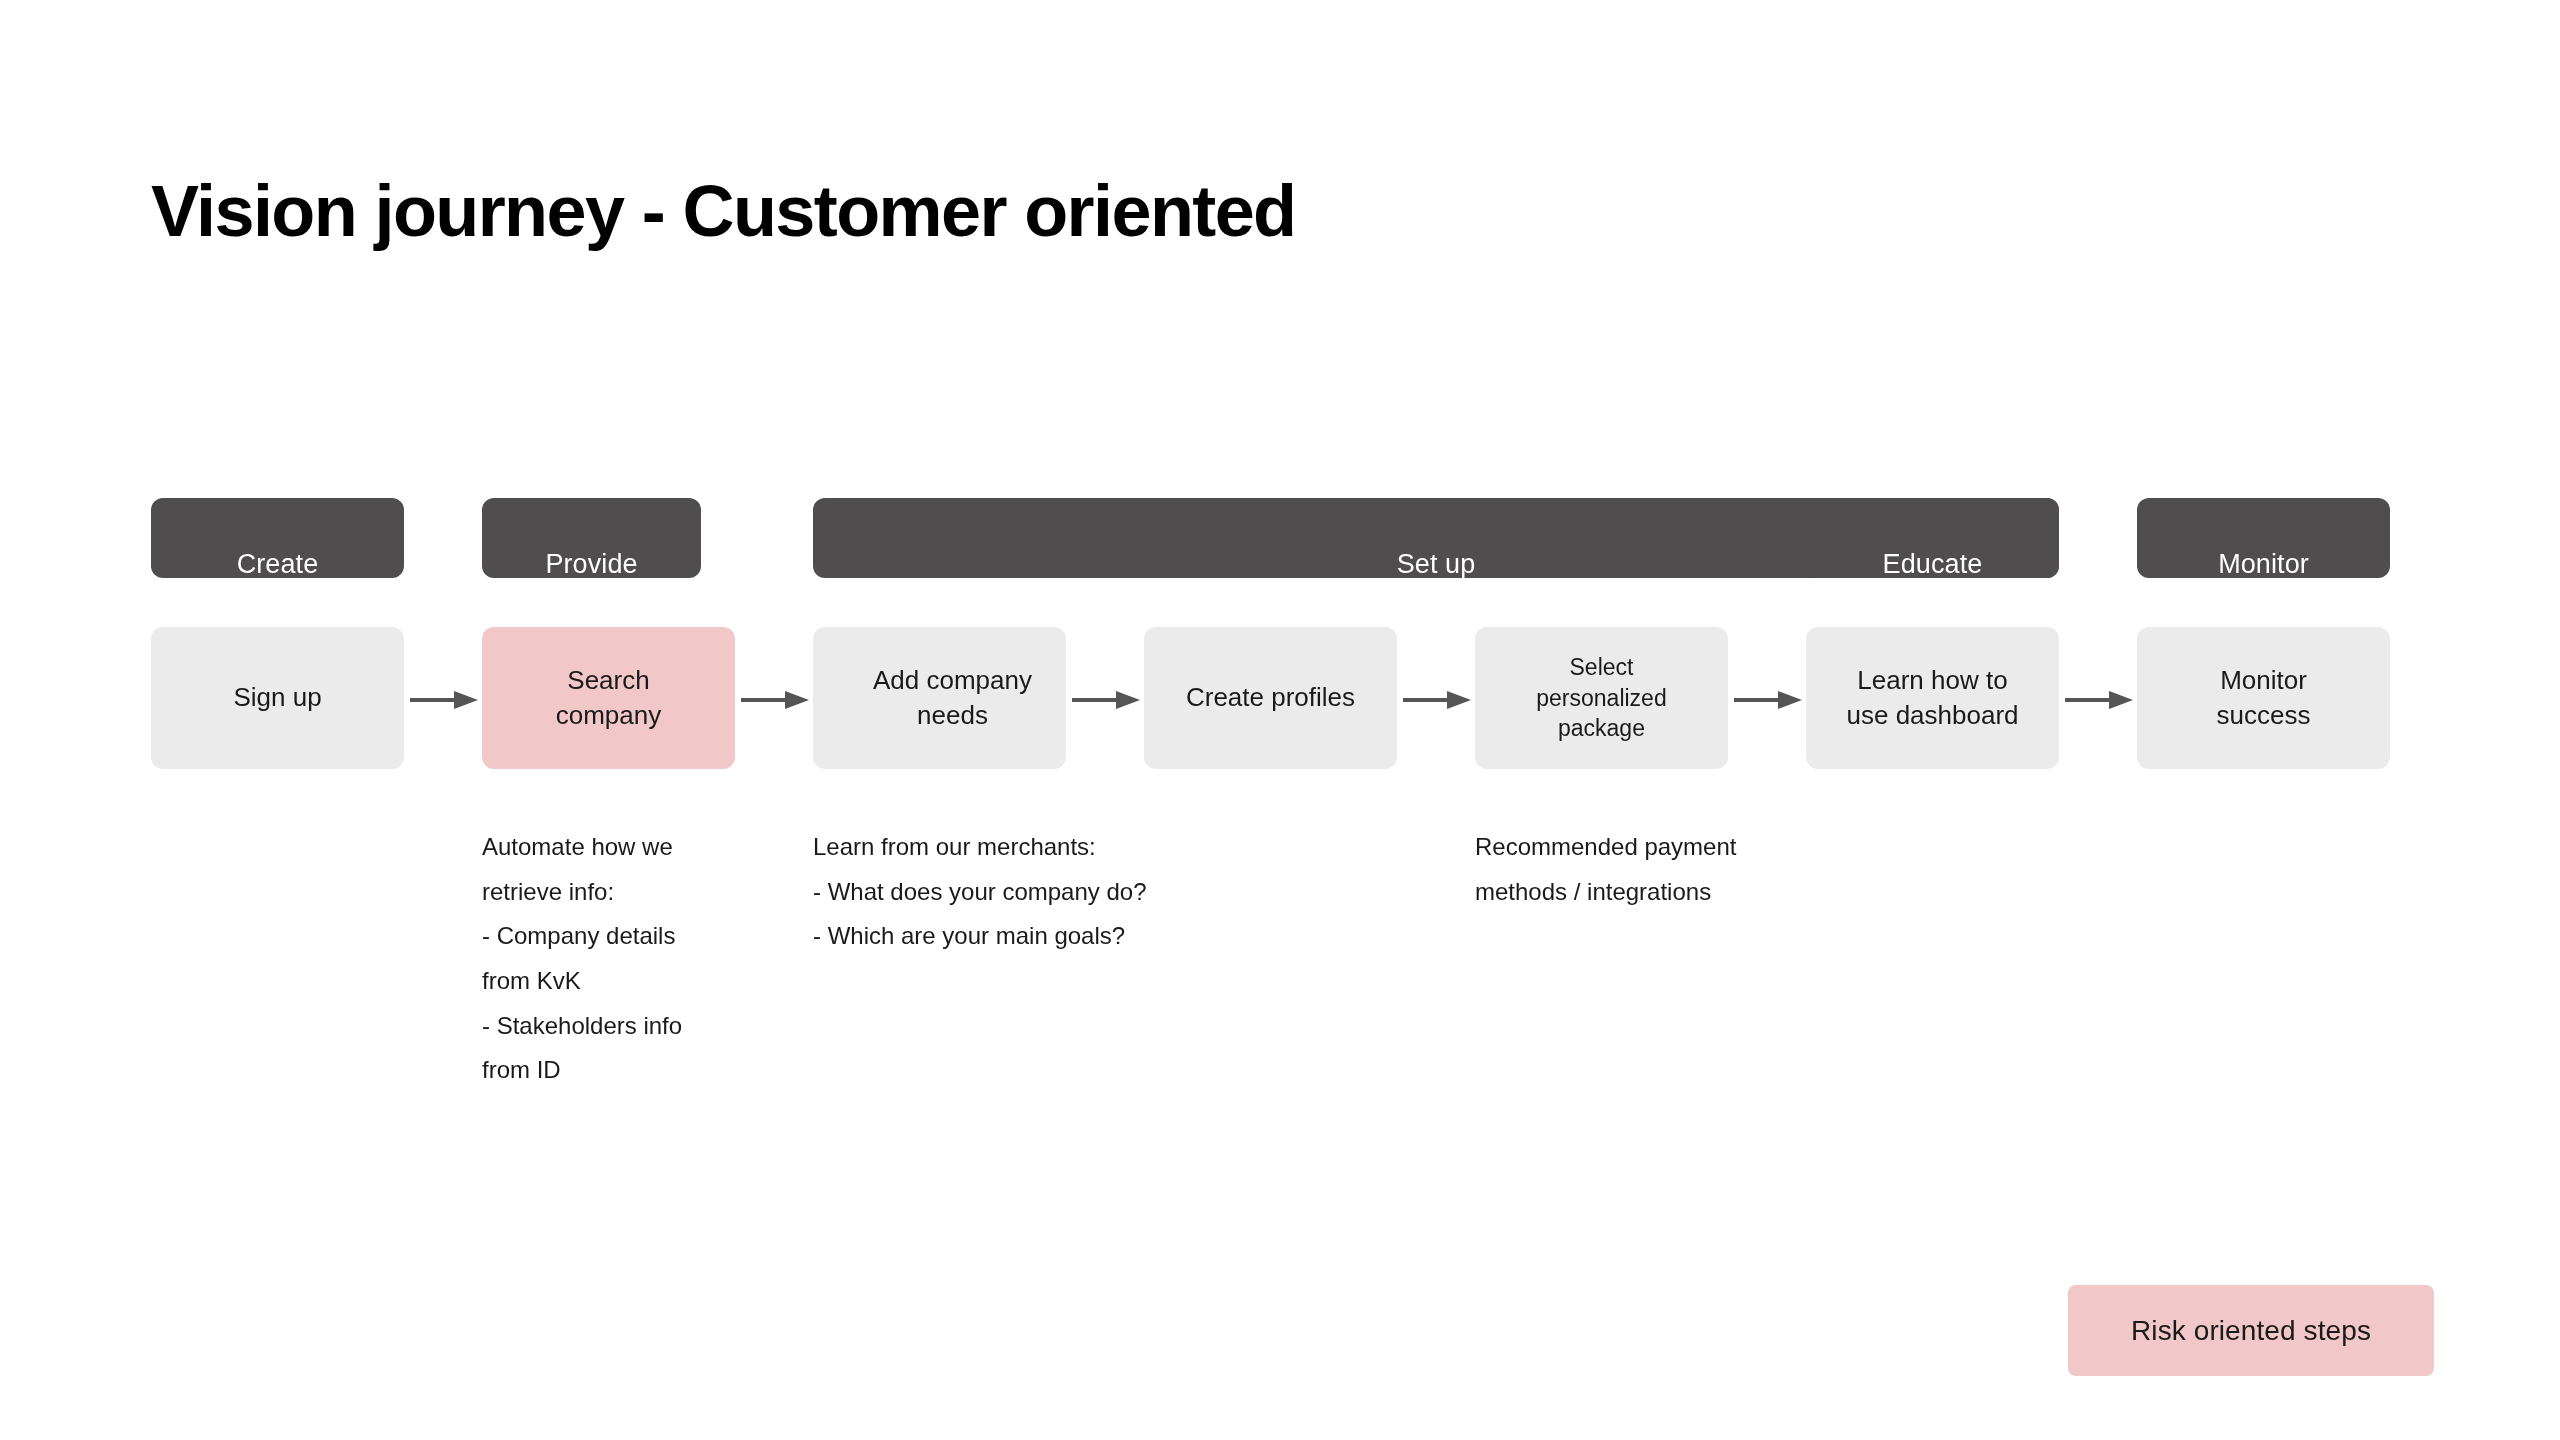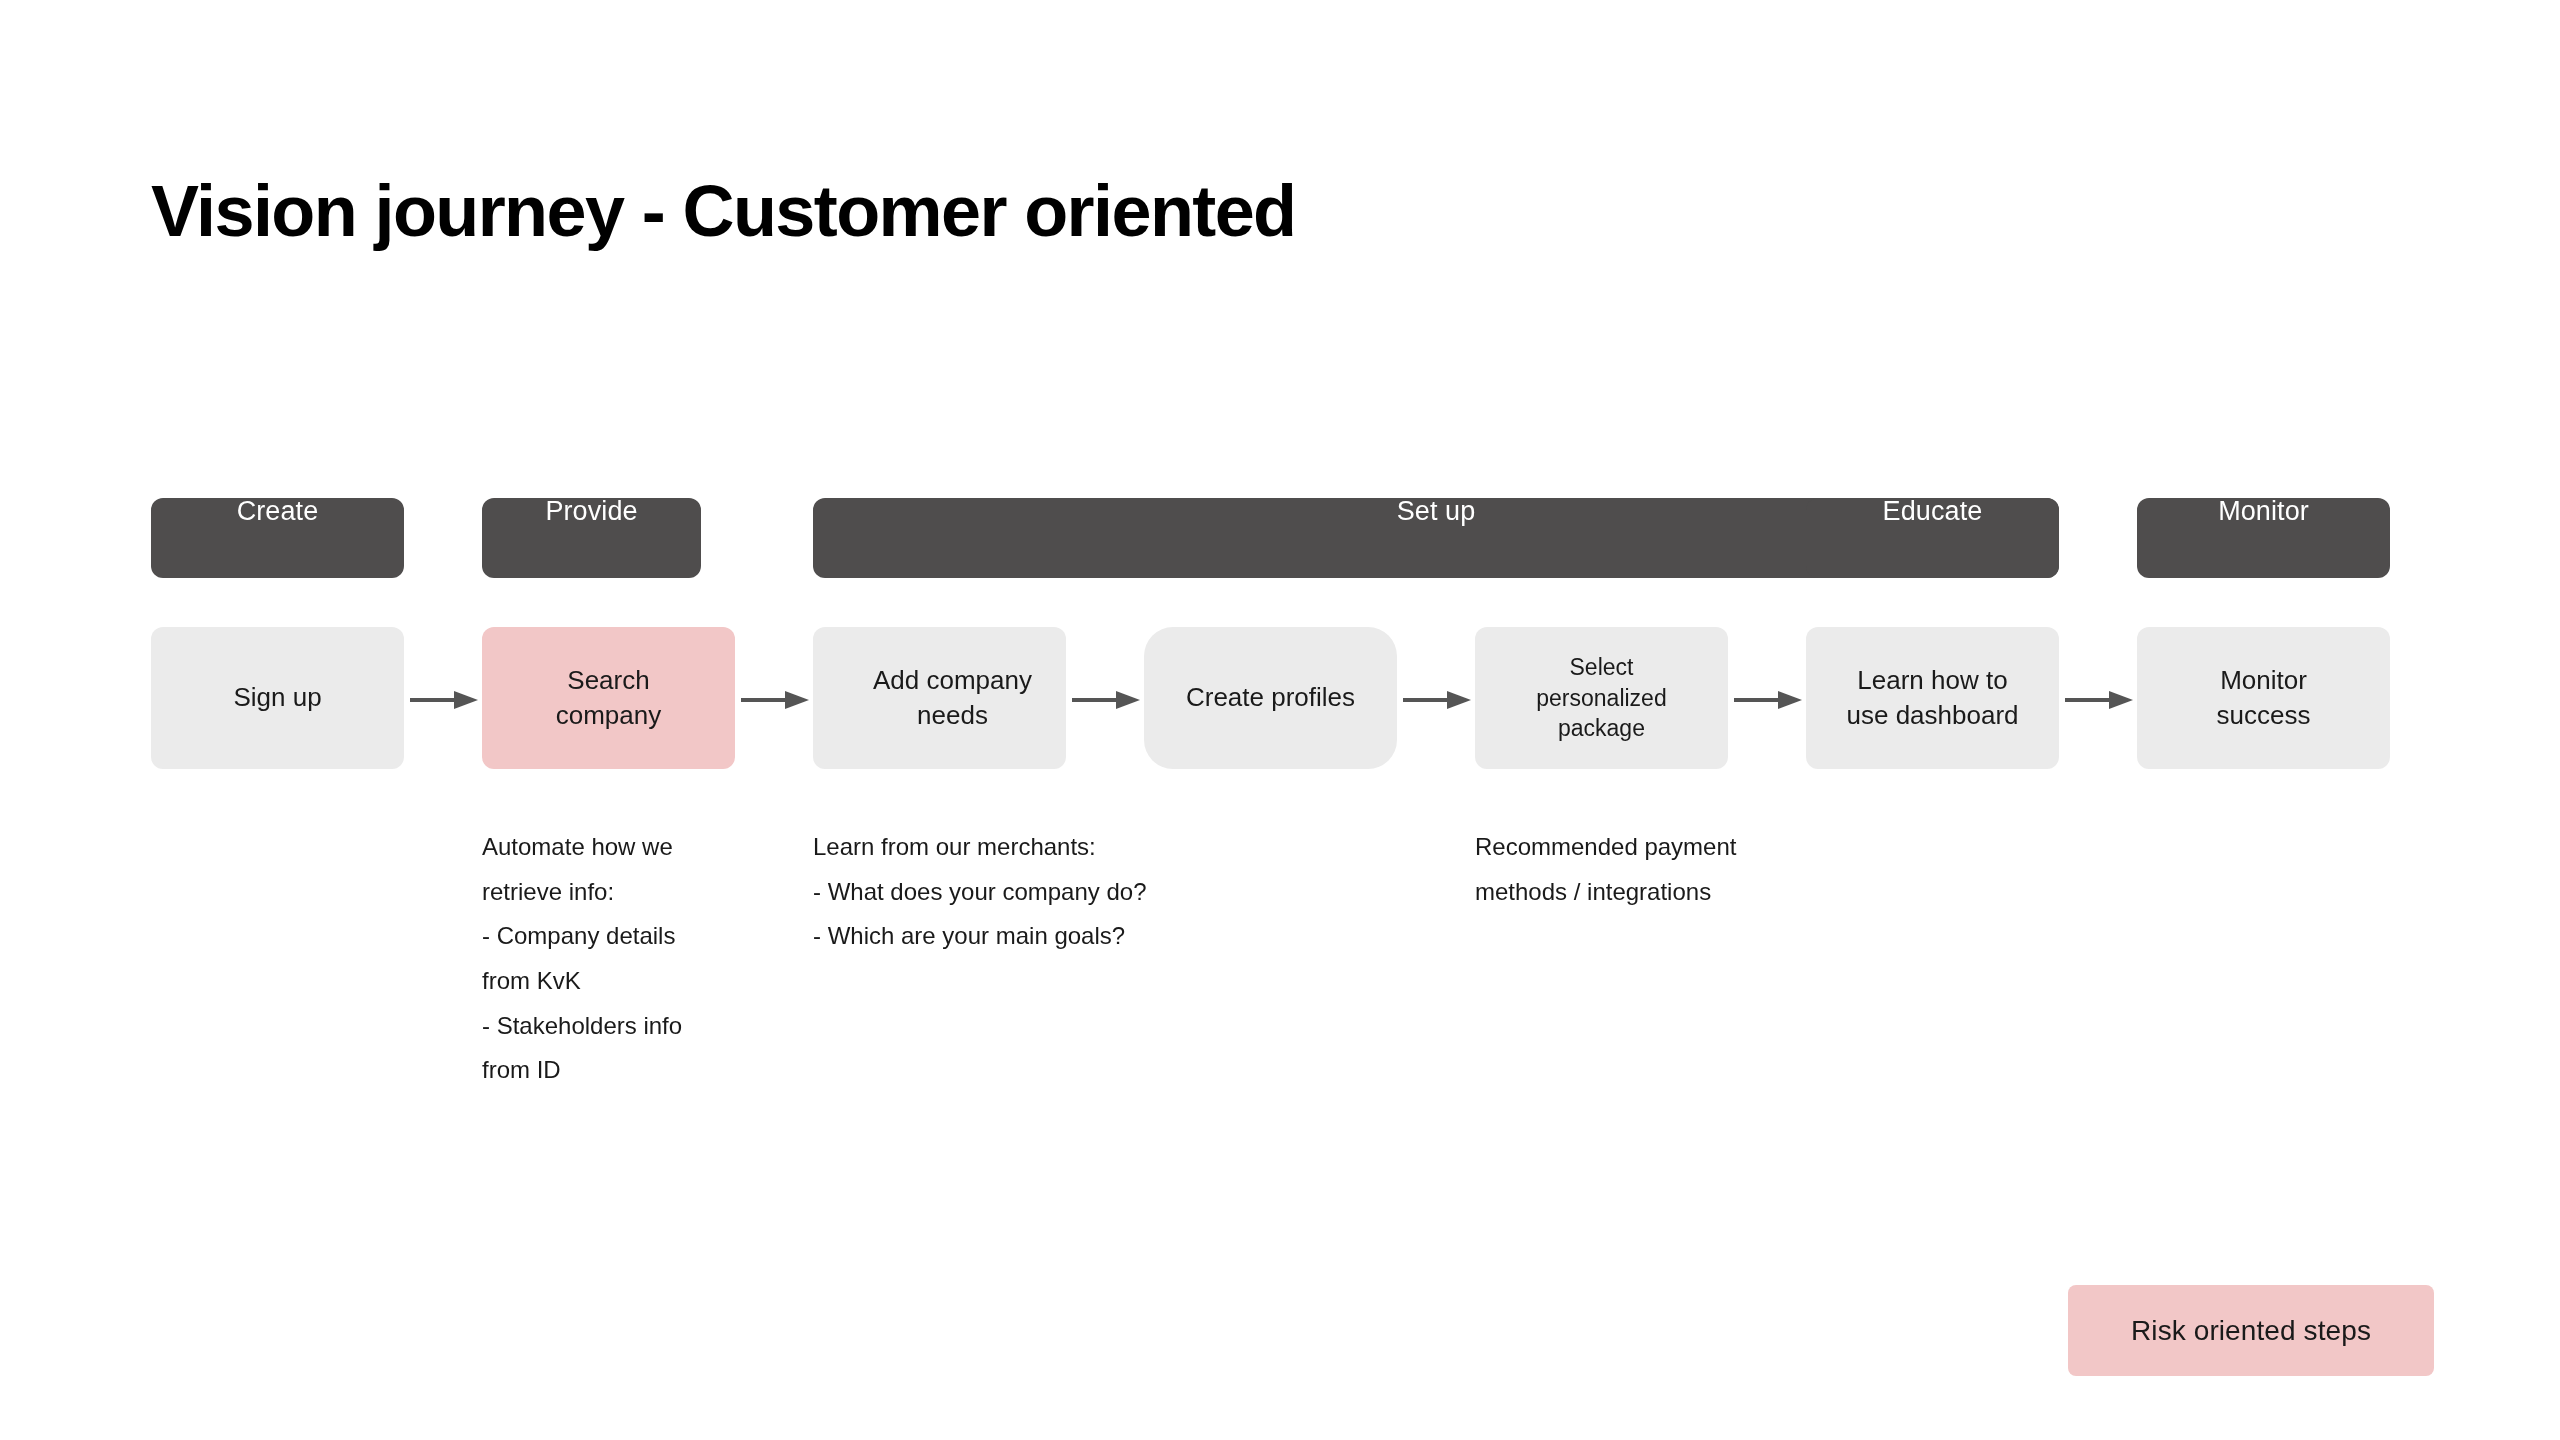--- a/index.html
+++ b/index.html
@@ -45,21 +45,21 @@
     width: 2258px;
     height: 80px;
   }
   .phase-bar {
     position: absolute;
     top: 0;
     height: 80px;
     background: #4f4d4d;
     border-radius: 12px;
     display: flex;
-    align-items: flex-start;
+    align-items: flex-end;
     justify-content: center;
     box-sizing: border-box;
   }
   .phase-bar .phase-label {
     font-size: 27px;
     font-weight: 400;
     color: #ffffff;
     letter-spacing: 0.1px;
     line-height: 1;
     white-space: nowrap;
@@ -191,21 +191,21 @@
       <div class="step-box" style="left: 662px; padding-left: 40px;">
         <span class="step-label">Add company
 needs</span>
       </div>
       <div class="arrow" style="left: 915px;">
         <svg width="78" height="20" viewBox="0 0 78 20">
           <line x1="6" y1="10" x2="56" y2="10" stroke="#555555" stroke-width="4"></line>
           <polygon points="50,1 74,10 50,19" fill="#555555"></polygon>
         </svg>
       </div>
-      <div class="step-box" style="left: 993px; border-radius: 29px;">
+      <div class="step-box" style="left: 993px;">
         <span class="step-label">Create profiles</span>
       </div>
       <div class="arrow" style="left: 1246px;">
         <svg width="78" height="20" viewBox="0 0 78 20">
           <line x1="6" y1="10" x2="56" y2="10" stroke="#555555" stroke-width="4"></line>
           <polygon points="50,1 74,10 50,19" fill="#555555"></polygon>
         </svg>
       </div>
       <div class="step-box" style="left: 1324px;">
         <span class="step-label compact">Select

